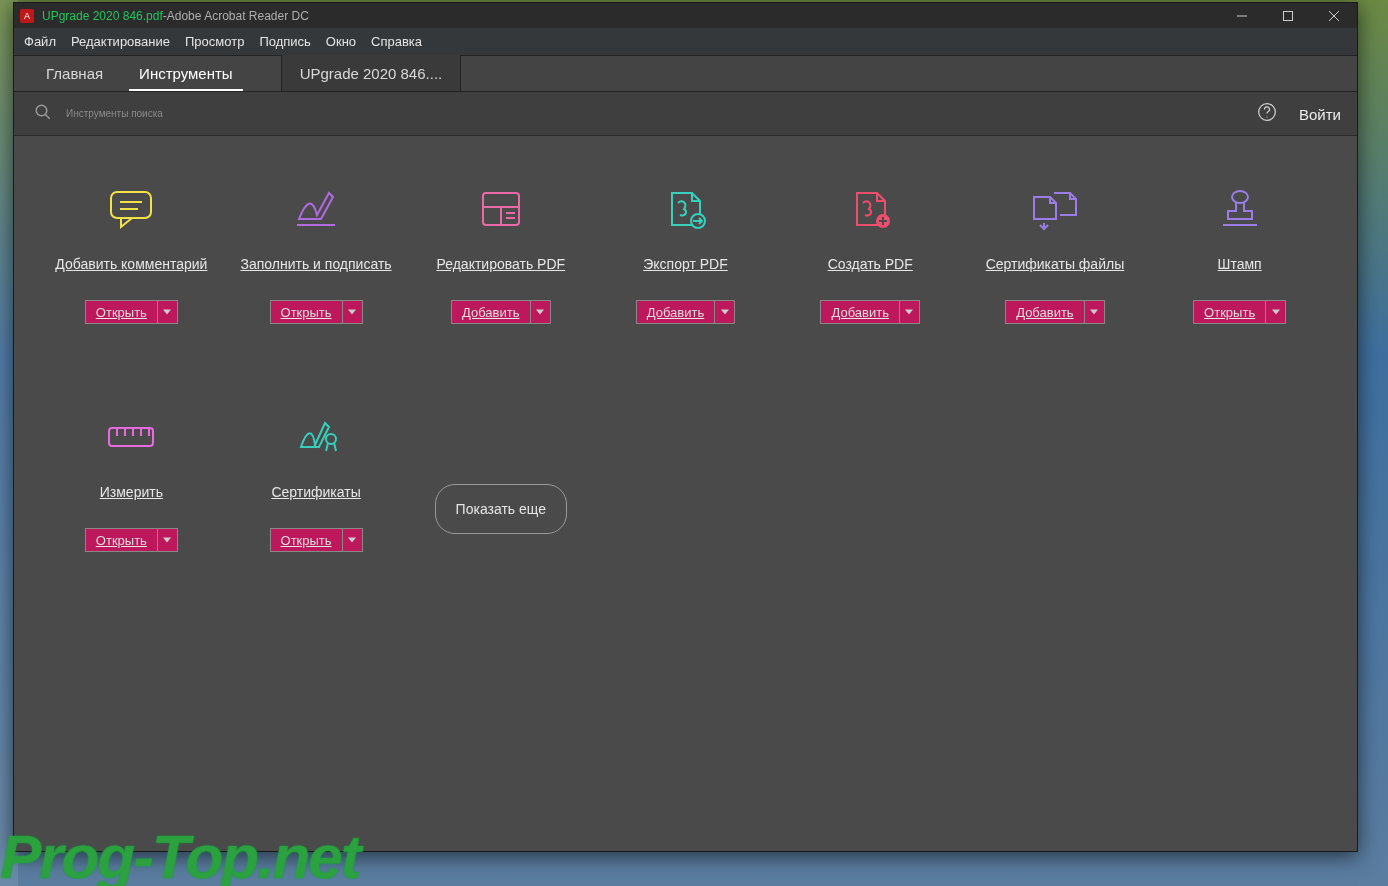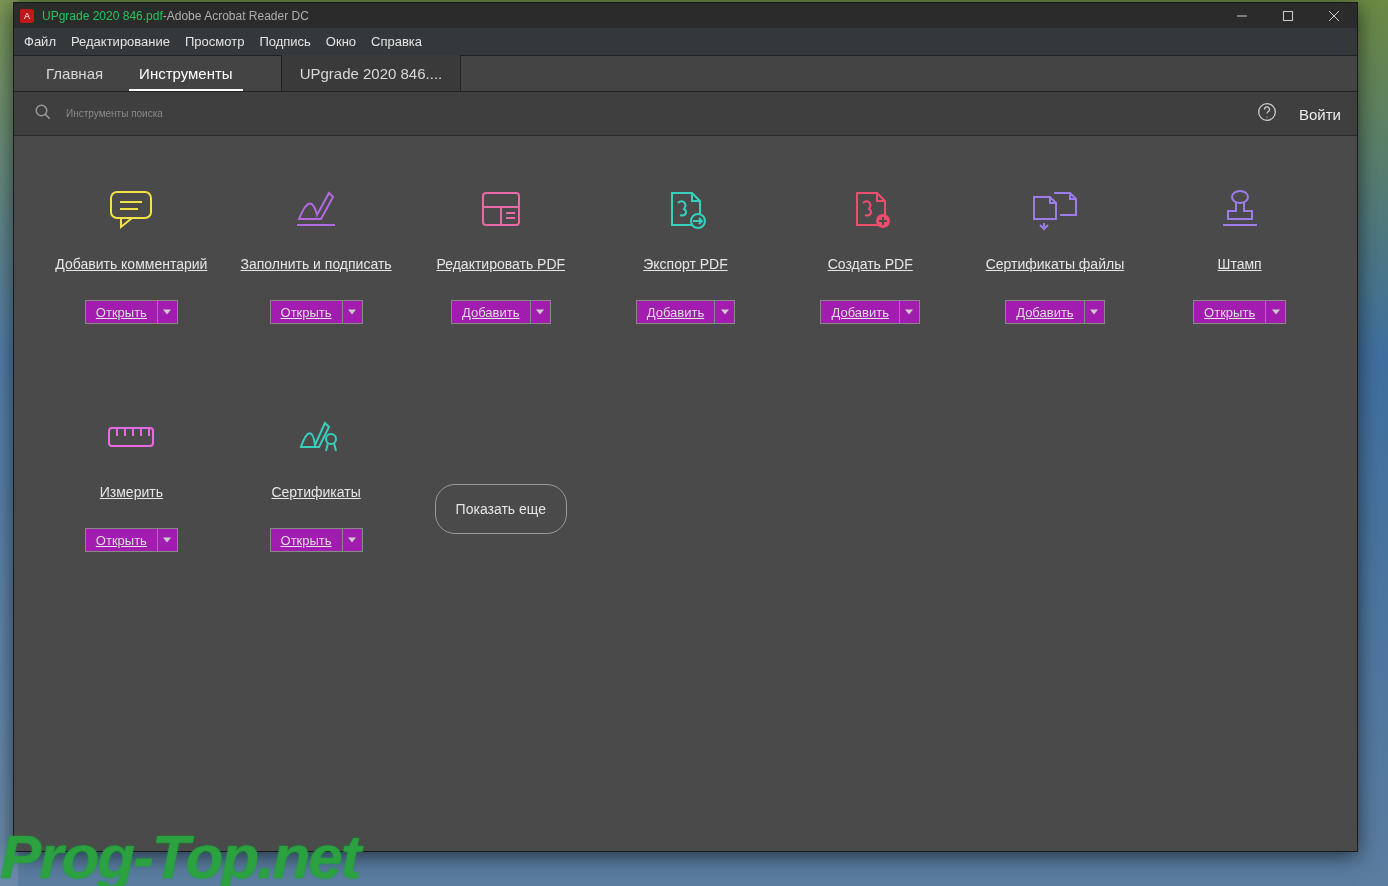--- a/index.html
+++ b/index.html
@@ -27,21 +27,21 @@
   .search-bar { height:44px; background:#3f3f3f; border-bottom:1px solid #2a2a2a; display:flex; align-items:center; padding:0 20px; gap:14px; }
   .search-bar svg { width:18px; height:18px; stroke:#999; stroke-width:2; fill:none; }
   .search-bar input { flex:1; background:transparent; border:none; outline:none; color:#ccc; font-size:10px; }
   .search-bar input::placeholder { color:#8a8a8a; }
   .content { flex:1; background:#4a4a4a; padding:50px 30px; overflow:hidden; position:relative; }
   .tool-grid { display:grid; grid-template-columns: repeat(7, 1fr); column-gap:10px; row-gap:90px; }
   .tool { display:flex; flex-direction:column; align-items:center; text-align:center; color:#e6e6e6; font-size:14px;text-decoration:underline; }
   .tool .icon-wrap { width:50px; height:46px; display:flex; align-items:center; justify-content:center; margin-bottom:12px; }
   .tool .icon-wrap svg { overflow:visible; }
   .tool .label { min-height:40px; display:flex; align-items:center; justify-content:center; line-height:1.3; }
-  .action-btn { margin-top:16px; display:flex; align-items:stretch; border:1px solid #888; background:#a21caf; height:24px;}
+  .action-btn { margin-top:16px; display:flex; align-items:stretch; border:1px solid #888; background:#be185d; height:24px;}
   .action-btn .main { padding:0 10px; display:flex; align-items:center; color:#ddd; font-size:13px; }
   .action-btn .drop { width:20px; border-left:1px solid #888; display:flex; align-items:center; justify-content:center; }
   .action-btn .drop svg { width:8px; height:8px; fill:#ccc; }
   .show-more { display:inline-flex; align-items:center; justify-content:center; border:1px solid #999; border-radius:20px; padding:16px 20px; color:#e5e5e5; font-size:14px; margin-top:70px;}
   .watermark { position:absolute; left:0; bottom:-6px; font-size:62px; font-weight:900; font-style:italic; color:rgba(48,160,64,.9); letter-spacing:-2px; text-shadow:0 0 2px #0a3; font-family: "Arial Black", sans-serif; }
 </style>
 </head>
 <body>
 
 <div class="desktop">

